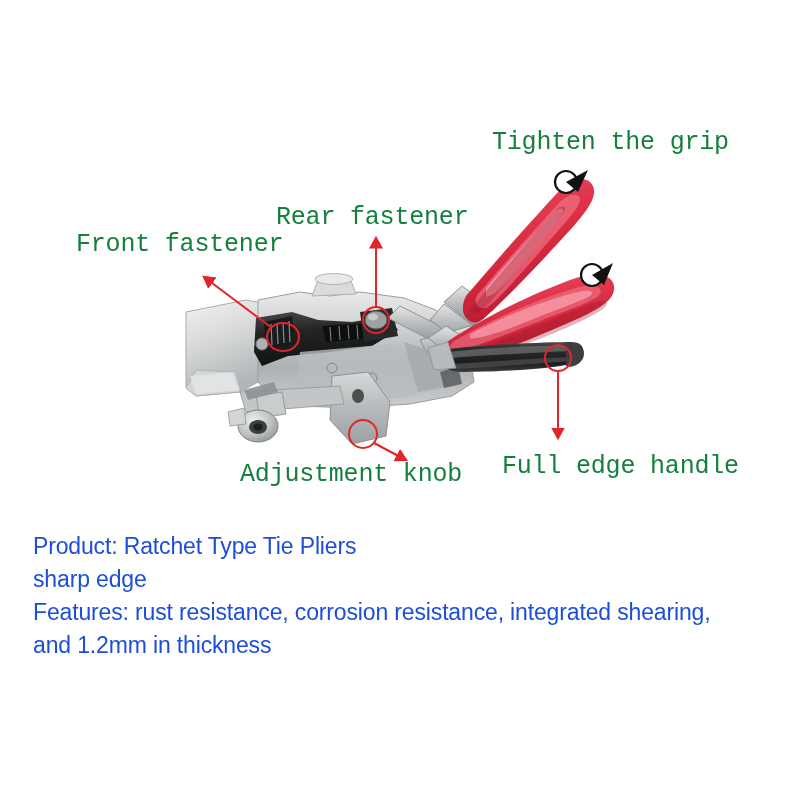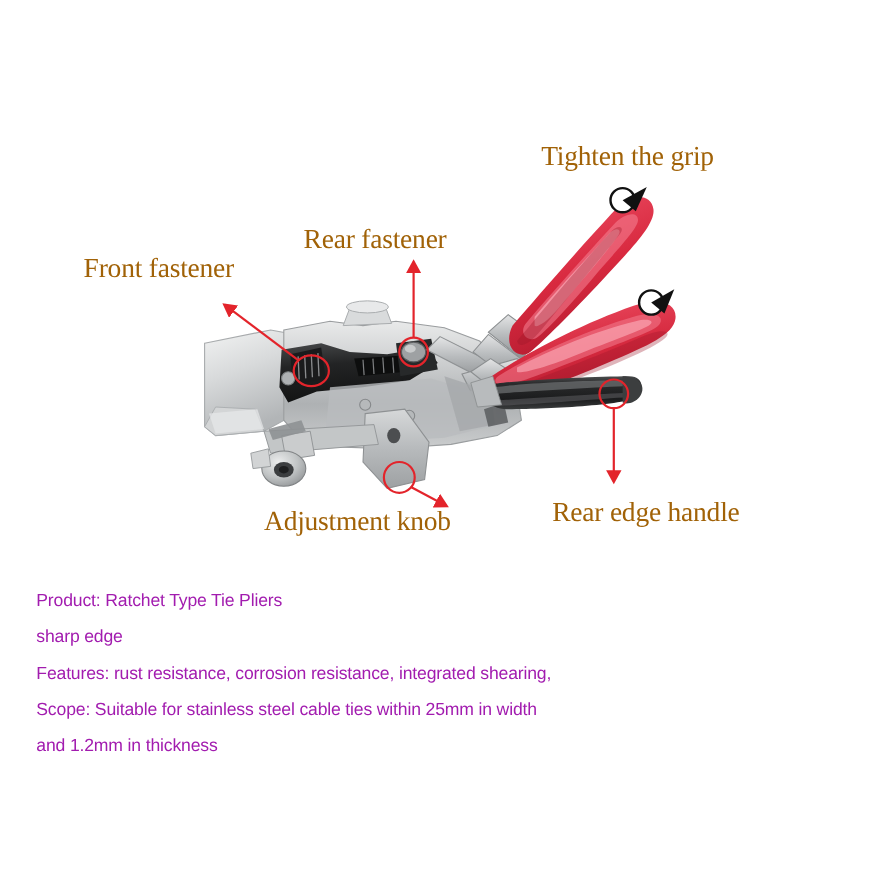--- a/index.html
+++ b/index.html
@@ -26,38 +26,38 @@
   .figure-svg {
     position: absolute;
     left: 0; top: 0;
     width: 800px;
     height: 800px;
   }
 
   
   .callout-label {
     position: absolute;
-    color: #a16207;
-    font-family: Liberation Serif, serif;
+    color: #15803d;
+    font-family: Liberation Mono, monospace;
     font-size: 25px;
     font-weight: 400;
     letter-spacing: -0.2px;
     white-space: nowrap;
     line-height: 1;
   }
 
   
   #description-block {
     position: absolute;
     left: 33px;
     top: 530px;
     width: 740px;
-    color: #a21caf;
+    color: #1d4ed8;
     font-family: "Liberation Sans", sans-serif;
-    font-size: 16px;
+    font-size: 23px;
     line-height: 33px;
     letter-spacing: -0.15px;
   }
   #description-block .desc-line {
     display: block;
   }
 </style>
 </head>
 <body>
 
@@ -245,22 +245,21 @@
 
   <div class="callout-label" style="left:492px; top:130px;">Tighten the grip</div>
 
 
   <div class="callout-label" style="left:276px; top:205px;">Rear fastener</div>
 
   <div class="callout-label" style="left:76px; top:232px;">Front fastener</div>
 
   <div class="callout-label" style="left:240px; top:462px;">Adjustment knob</div>
 
-  <div class="callout-label" style="left:502px; top:454px;">Rear edge handle</div>
+  <div class="callout-label" style="left:502px; top:454px;">Full edge handle</div>
 </div>
 
 <div id="description-block">
   <span class="desc-line">Product: Ratchet Type Tie Pliers</span>
   <span class="desc-line">sharp edge</span>
   <span class="desc-line">Features: rust resistance, corrosion resistance, integrated shearing,</span>
-  <span class="desc-line">Scope: Suitable for stainless steel cable ties within 25mm in width</span>
   <span class="desc-line">and 1.2mm in thickness</span>
 </div>
 
 </body></html>

